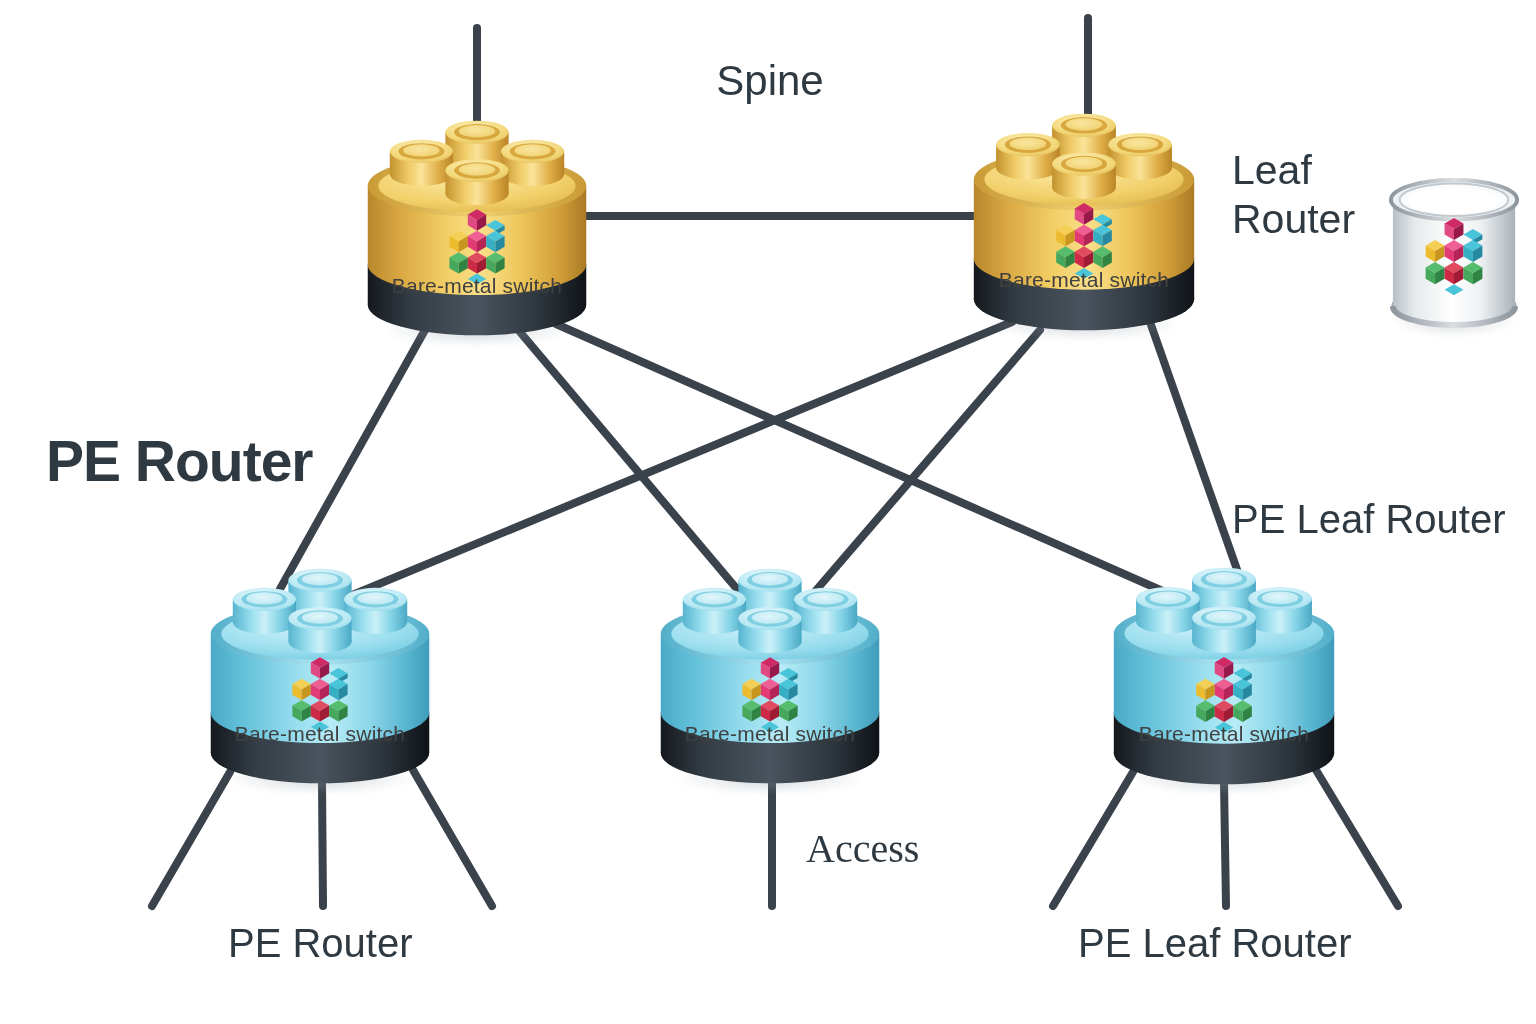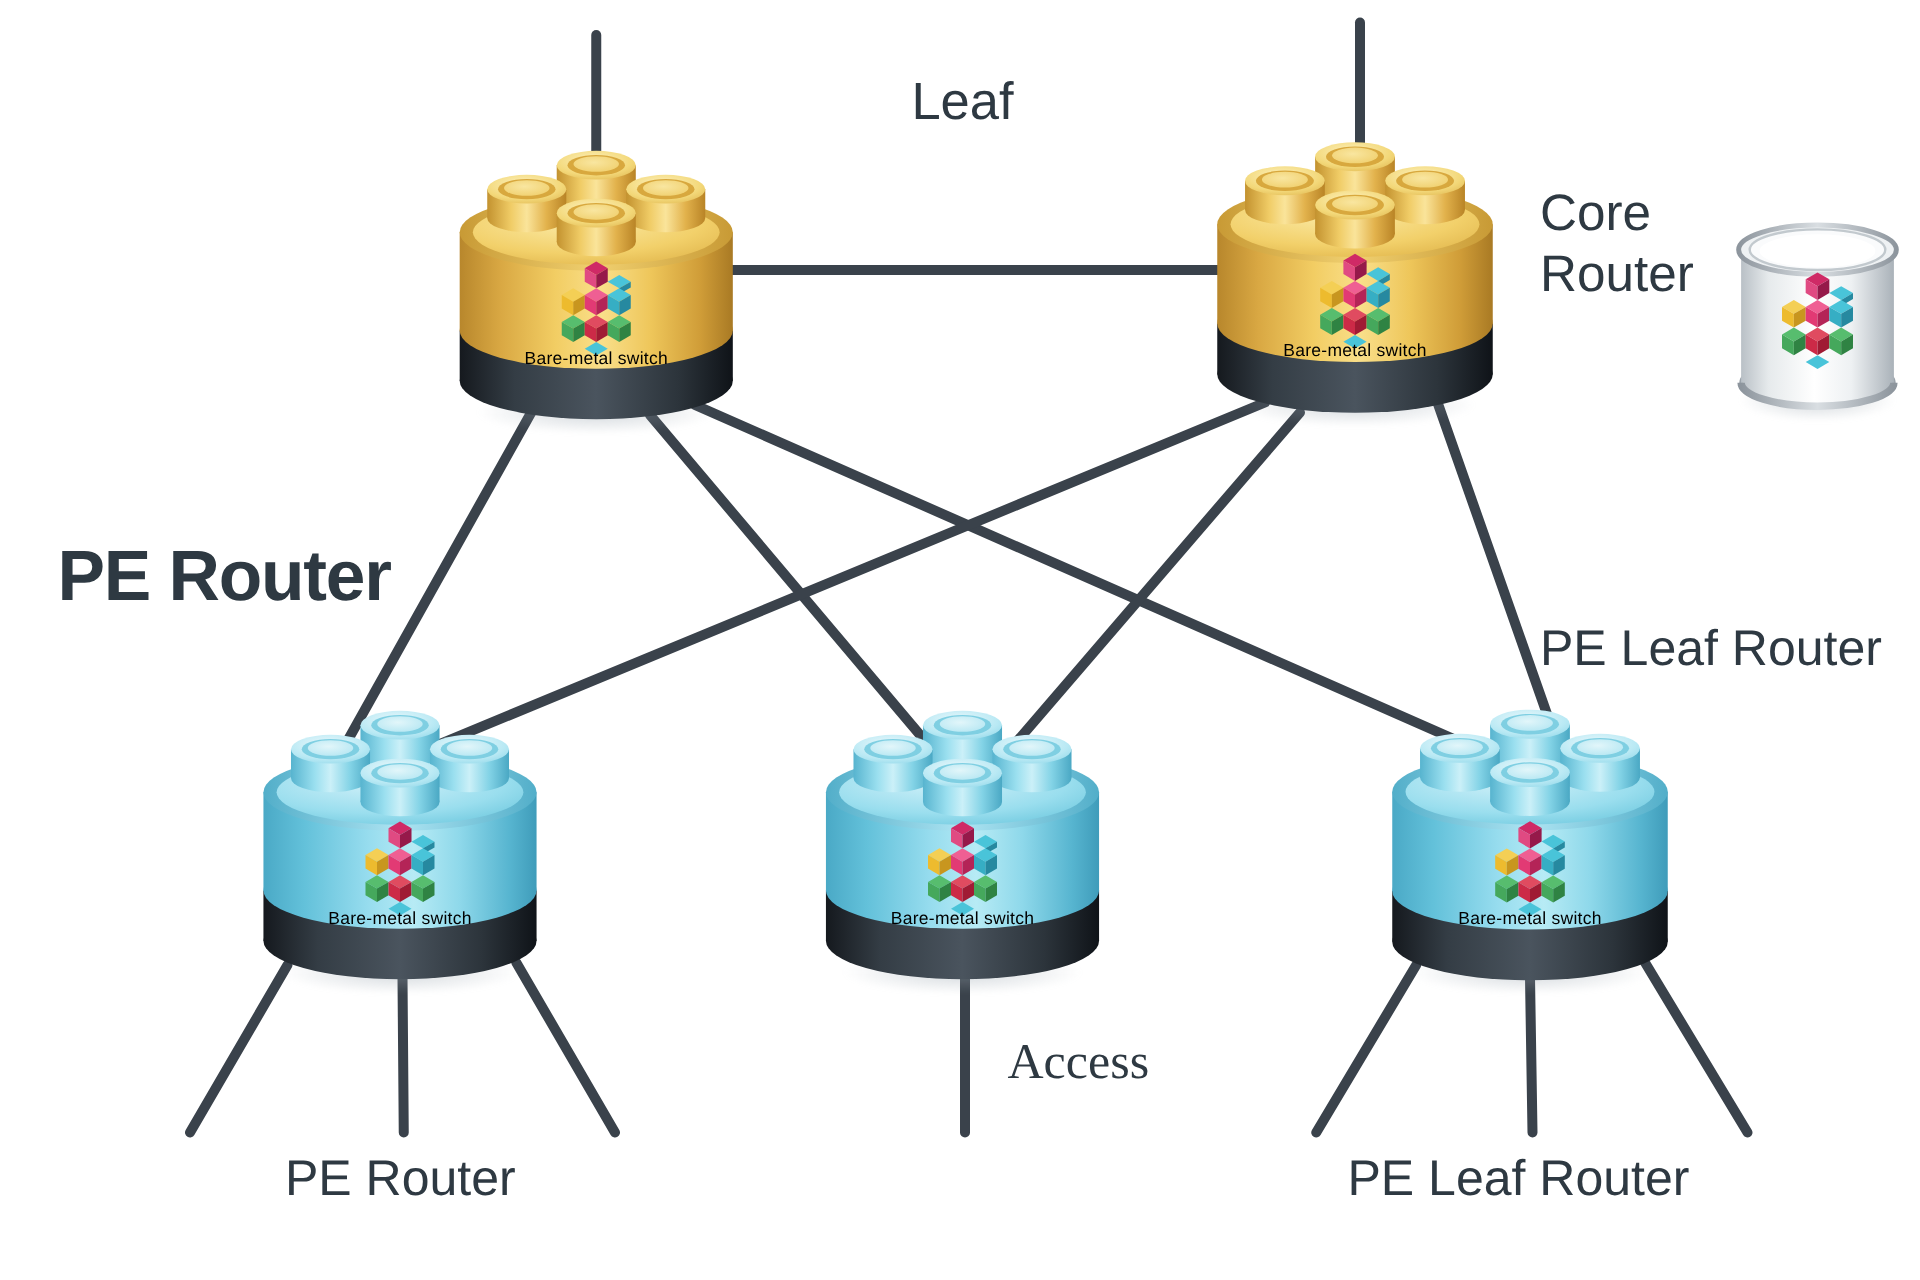--- a/index.html
+++ b/index.html
@@ -11,21 +11,21 @@
   .node-shadow{position:absolute;left:-18px;right:-18px;bottom:-10px;height:48px;z-index:-1;
     background:radial-gradient(ellipse 50% 50% at 50% 50%, rgba(150,162,172,.42), rgba(150,162,172,0) 72%);
     filter:blur(2px);}
   #spine1{left:362px;top:112px;width:230px;height:232px;}
   #spine2{left:968px;top:106px;width:232px;height:232px;}
   #leaf1{left:205px;top:560px;width:230px;height:232px;}
   #leaf2{left:655px;top:560px;width:230px;height:232px;}
   #leaf3{left:1108px;top:560px;width:232px;height:232px;}
   #can  {left:1385px;top:172px;width:138px;height:162px;}
   .band-label{position:absolute;left:0;right:0;top:157px;text-align:center;
-    font-size:14px;line-height:34px;color:#000000;letter-spacing:.2px;}
+    font-size:21px;line-height:34px;color:#404040;letter-spacing:.2px;}
   .lbl{position:absolute;z-index:3;color:var(--text,#2e3942);}
   #core-network{left:620px;top:56px;width:300px;text-align:center;font-size:42px;line-height:49px;}
   #spine-router{left:1232px;top:146px;font-size:41px;line-height:49px;}
   #pe-router-title{left:46px;top:428px;font-size:57px;font-weight:700;letter-spacing:-1px;}
   #pe-leaf-side{left:1232px;top:497px;font-size:40px;}
   #access{left:806px;top:825px;font-size:40px;font-family:Liberation Serif, serif;}
   #pe-router-caption{left:228px;top:921px;font-size:40px;}
   #pe-leaf-caption{left:1078px;top:921px;font-size:40px;}
 </style>
 </head>
@@ -302,24 +302,24 @@
   </div>
 
   <div class="node" id="can">
     <div class="node-shadow"></div>
     <svg class="node-art" width="138" height="162">
         <use href="#can-icon"></use>
       </svg>
   </div>
 
   <div class="lbl" id="core-network">
+    <div>Spine</div>
+  </div>
+  <div class="lbl" id="spine-router">
     <div>Leaf</div>
-  </div>
-  <div class="lbl" id="spine-router">
-    <div>Core</div>
     <div>Router</div>
   </div>
   <div class="lbl" id="pe-router-title">PE Router</div>
   <div class="lbl" id="pe-leaf-side">PE Leaf Router</div>
   <div class="lbl" id="access">Access</div>
   <div class="lbl" id="pe-router-caption">PE Router</div>
   <div class="lbl" id="pe-leaf-caption">PE Leaf Router</div>
 
 </div>
 

